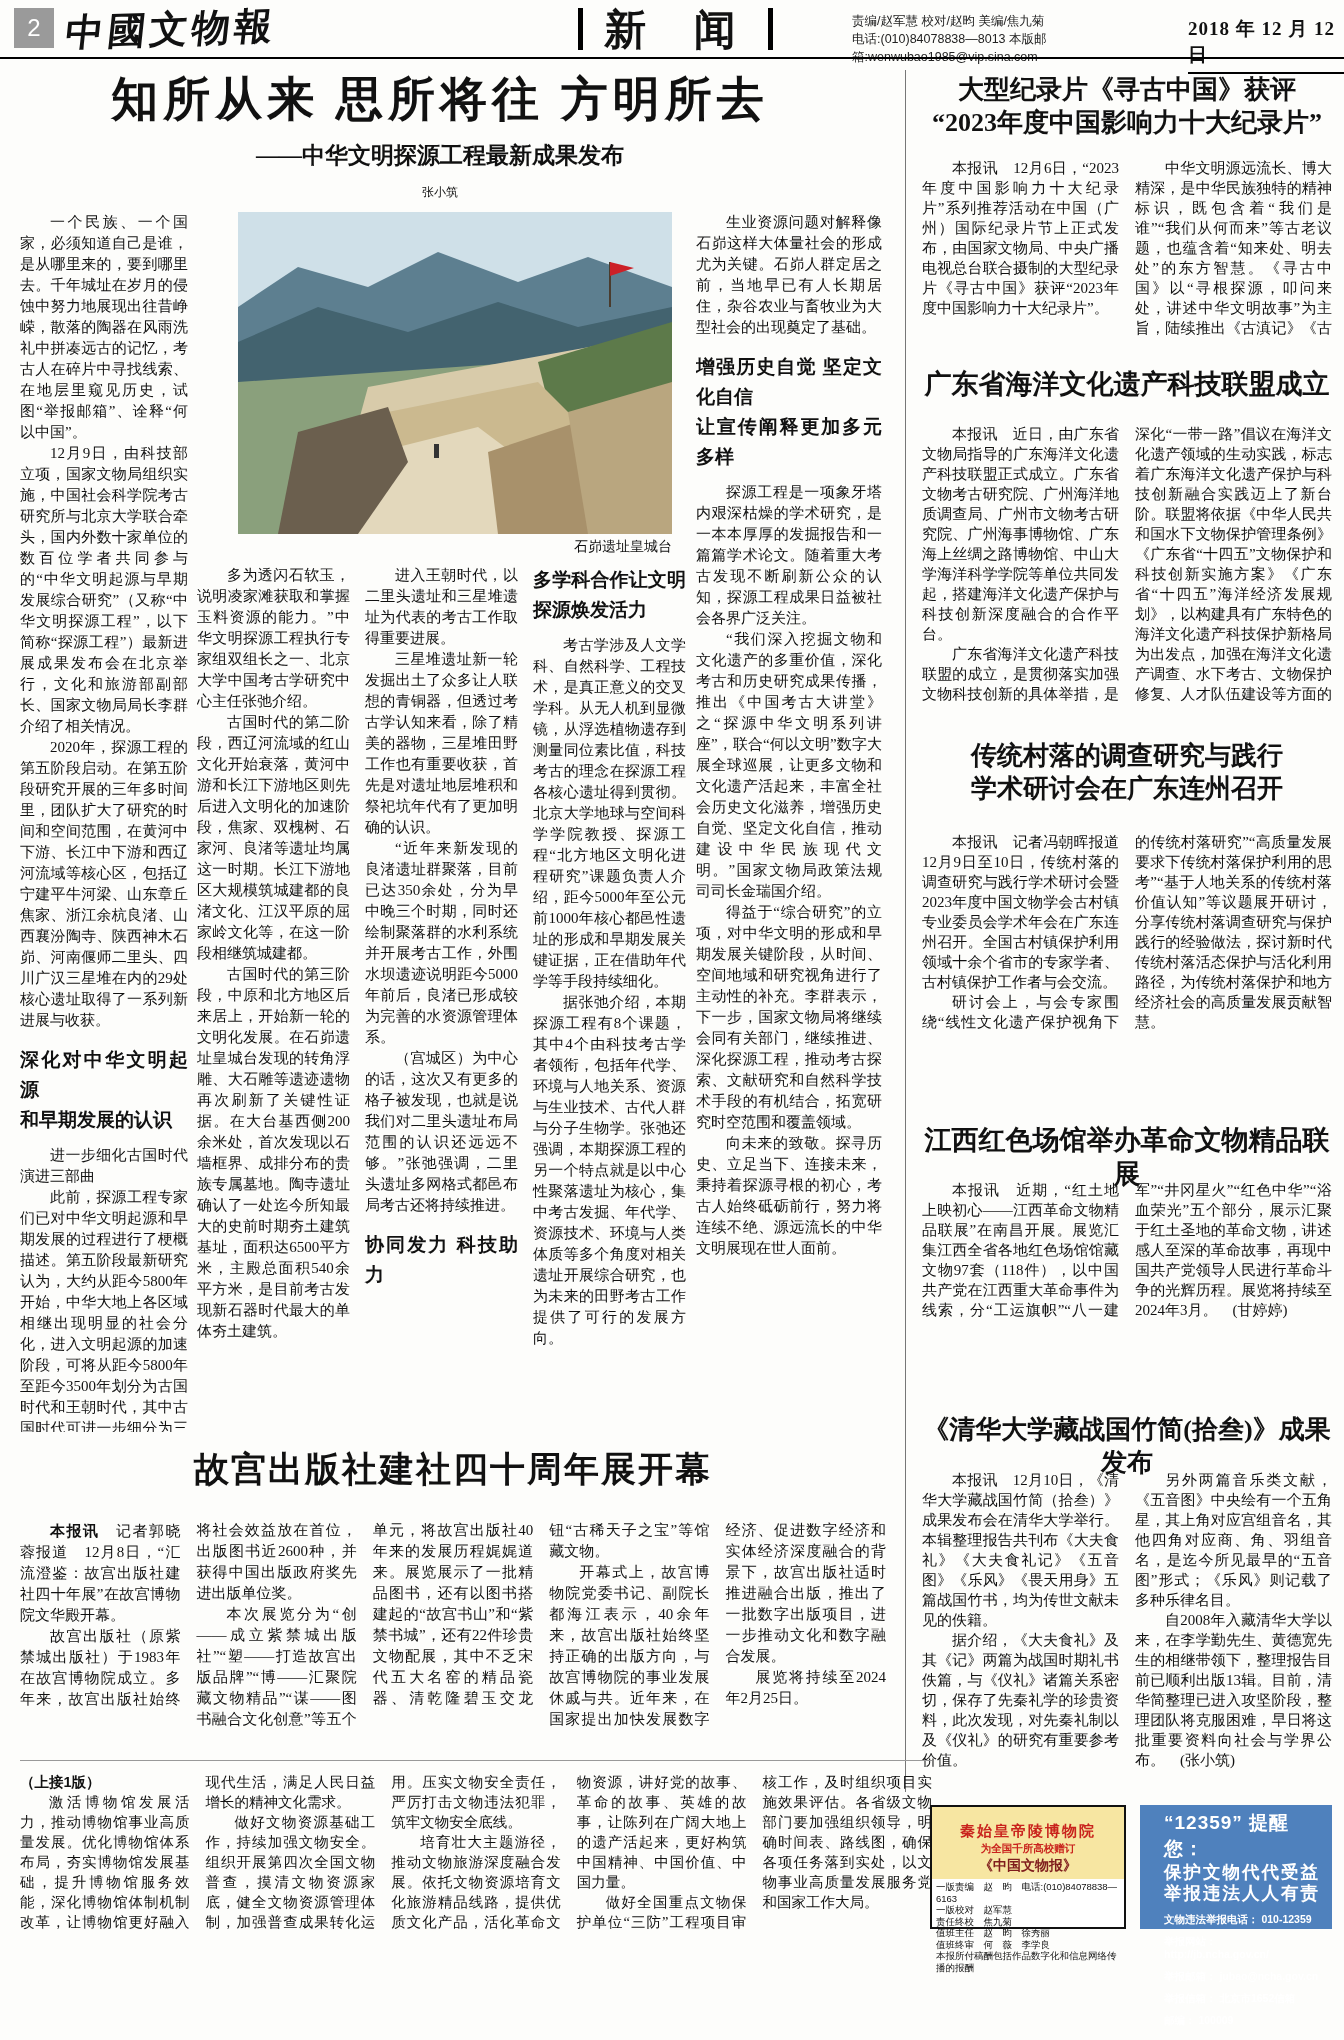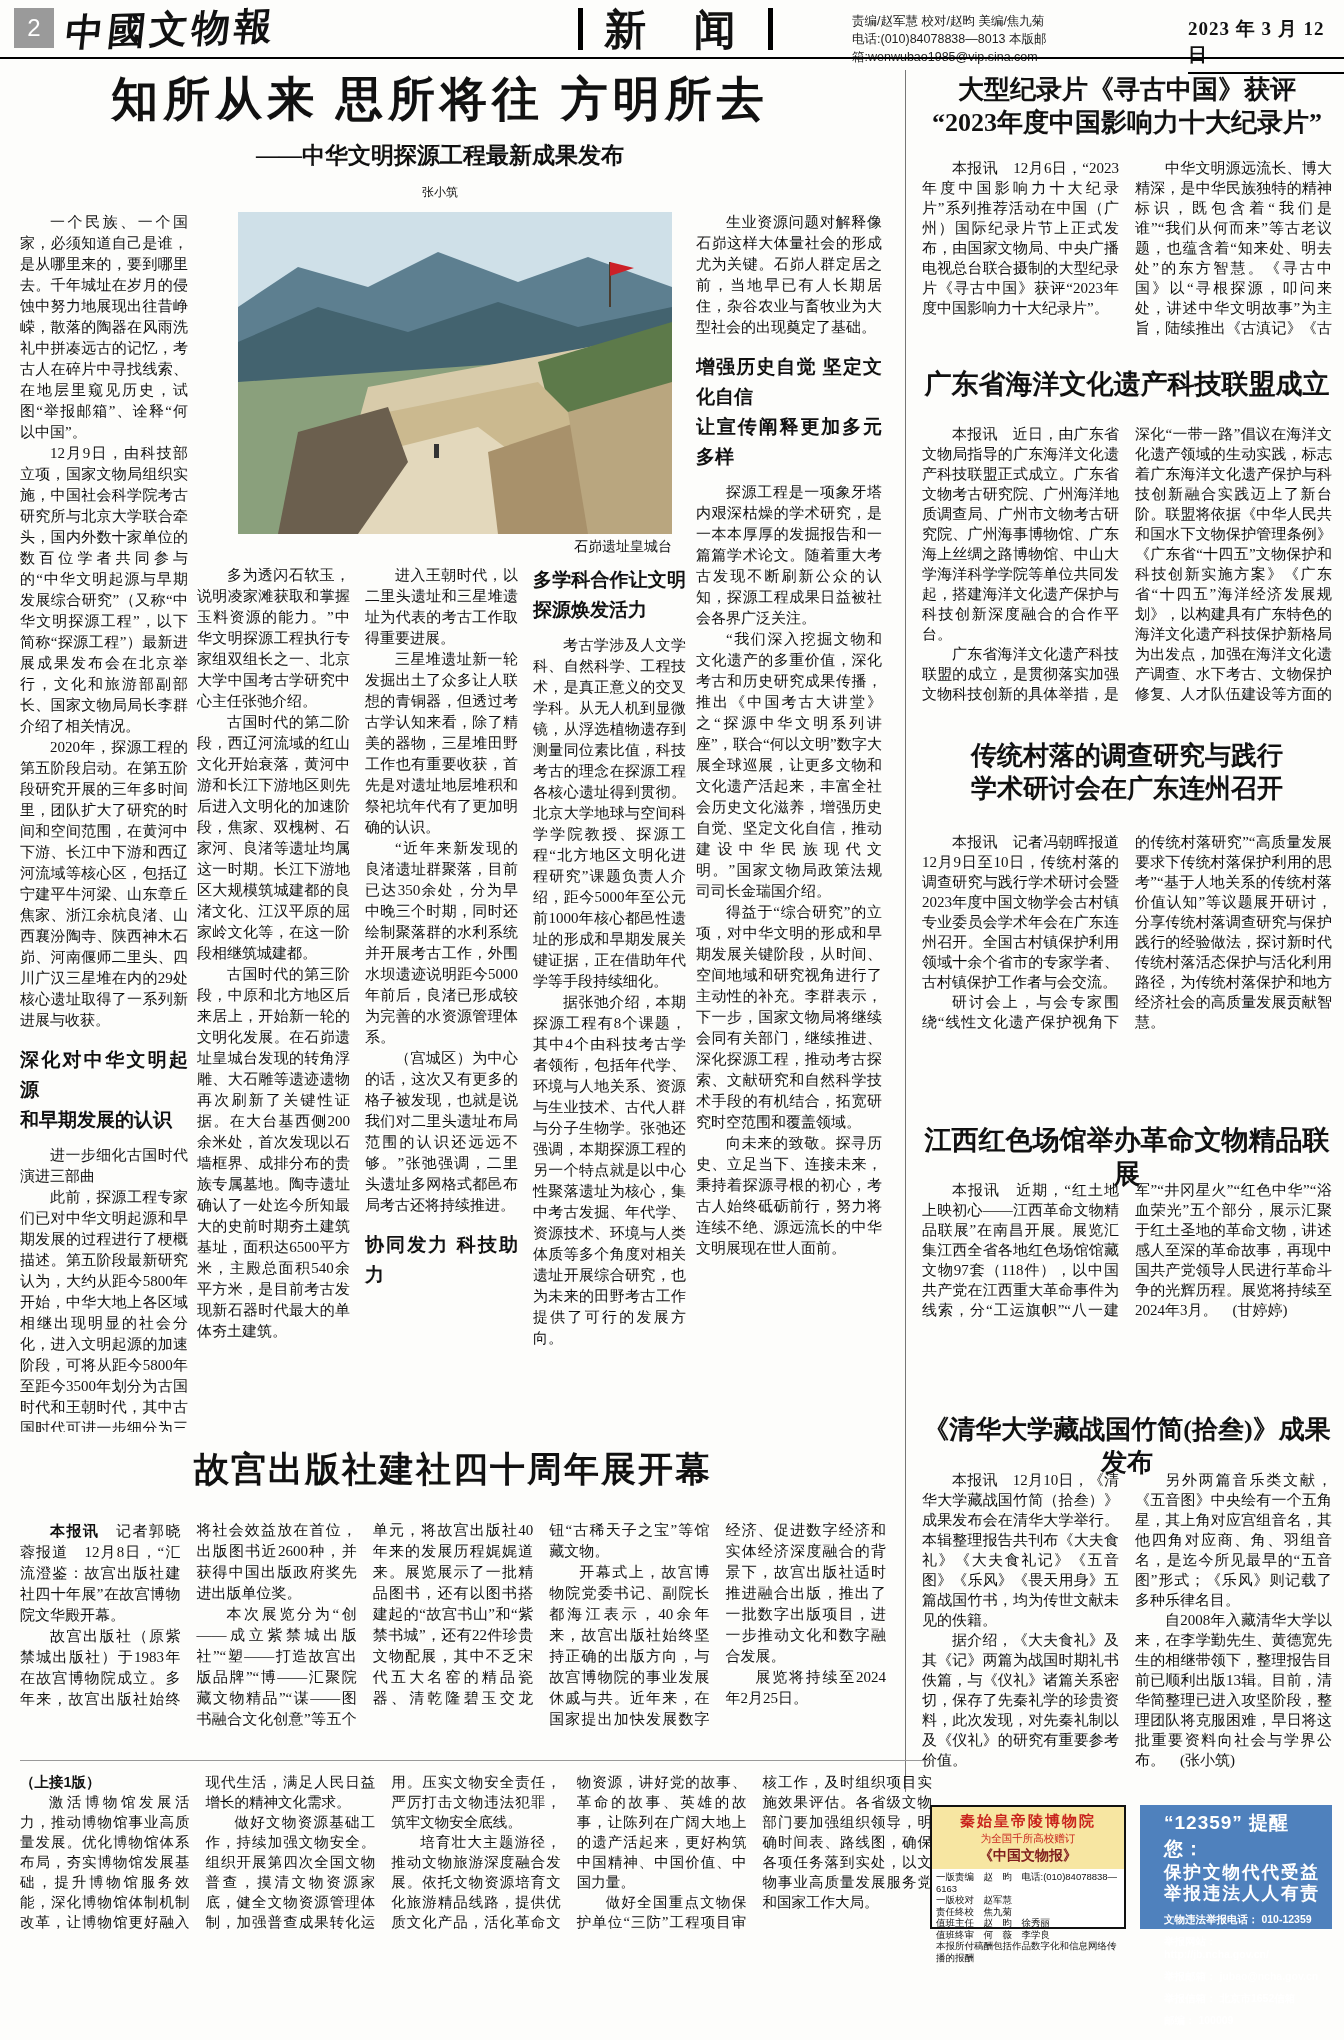--- a/index.html
+++ b/index.html
@@ -50,23 +50,23 @@
   
   #g-title{position:absolute;left:20px;top:1446px;width:866px;text-align:center;
            font-size:35px;font-weight:bold;letter-spacing:2px;}
   #g-body{left:20px;top:1520px;width:866px;height:232px;column-count:5;column-gap:16px;}
   #band-rule{position:absolute;left:20px;top:1760px;width:912px;height:1px;background:#999;}
   #band{left:20px;top:1772px;width:912px;height:246px;column-count:5;column-gap:16px;font-size:14.5px;line-height:20px;}
   #band .tag{font-weight:bold;font-family:"Liberation Sans",sans-serif;text-indent:0;}
   
   #ad1{position:absolute;left:930px;top:1805px;width:196px;height:124px;border:2px solid #111;
        background:#fff;box-sizing:border-box;}
-  #ad1-top{background:#f7e6a2;text-align:center;padding:5px 2px 4px 2px;}
+  #ad1-top{background:#f7e6a2;text-align:center;padding:15px 2px 4px 2px;}
   #ad1-l1{color:#c9231d;font-weight:bold;font-size:15px;letter-spacing:2px;font-family:"Liberation Sans",sans-serif;}
-  #ad1-l2{color:#c9231d;font-size:10.5px;font-weight:normal;margin-top:1px;}
+  #ad1-l2{color:#c9231d;font-size:10.5px;font-weight:bold;margin-top:1px;}
   #ad1-l3{color:#7f1d1d;font-weight:bold;font-size:14px;margin-top:1px;font-family:"Liberation Sans",sans-serif;}
   #ad1-rows{padding:2px 4px;font-size:9.5px;line-height:11.5px;color:#111;
             font-family:"Liberation Sans",sans-serif;}
   #ad2{position:absolute;left:1140px;top:1805px;width:192px;height:124px;background:#4f81bd;
        color:#fff;box-sizing:border-box;padding:5px 8px;font-family:"Liberation Sans",sans-serif;}
   #ad2-t{font-weight:bold;font-size:19px;letter-spacing:1px;}
   .ad2-b{font-weight:bold;font-size:17.5px;letter-spacing:2px;line-height:21px;}
   .ad2-s{font-weight:bold;font-size:10.5px;line-height:13px;margin-top:9px;}
 </style>
 </head>
@@ -77,21 +77,21 @@
   <div id="hdr">
     <div id="pagenum">2</div>
     <div id="masthead">中國文物報</div>
     <div class="hbar" style="left:578px;"></div>
     <div id="secttl">新 闻</div>
     <div class="hbar" style="left:768px;"></div>
     <div id="edinfo">
       <div>责编/赵军慧 校对/赵昀 美编/焦九菊</div>
       <div>电话:(010)84078838—8013 本版邮箱:wenwubao1985@vip.sina.com</div>
     </div>
-    <div id="dateline">2023 年 3 月 12 日</div>
+    <div id="dateline">2018 年 12 月 12 日</div>
   </div>
   <div id="hdr-rule"></div>
   <div id="vdiv-main"></div>
 
   <div id="m-title">知所从来 思所将往 方明所去</div>
   <div id="m-sub">——中华文明探源工程最新成果发布</div>
   <div id="m-byline">张小筑</div>
 
   <div id="photo">
     <svg width="434" height="322" viewBox="0 0 434 322">

